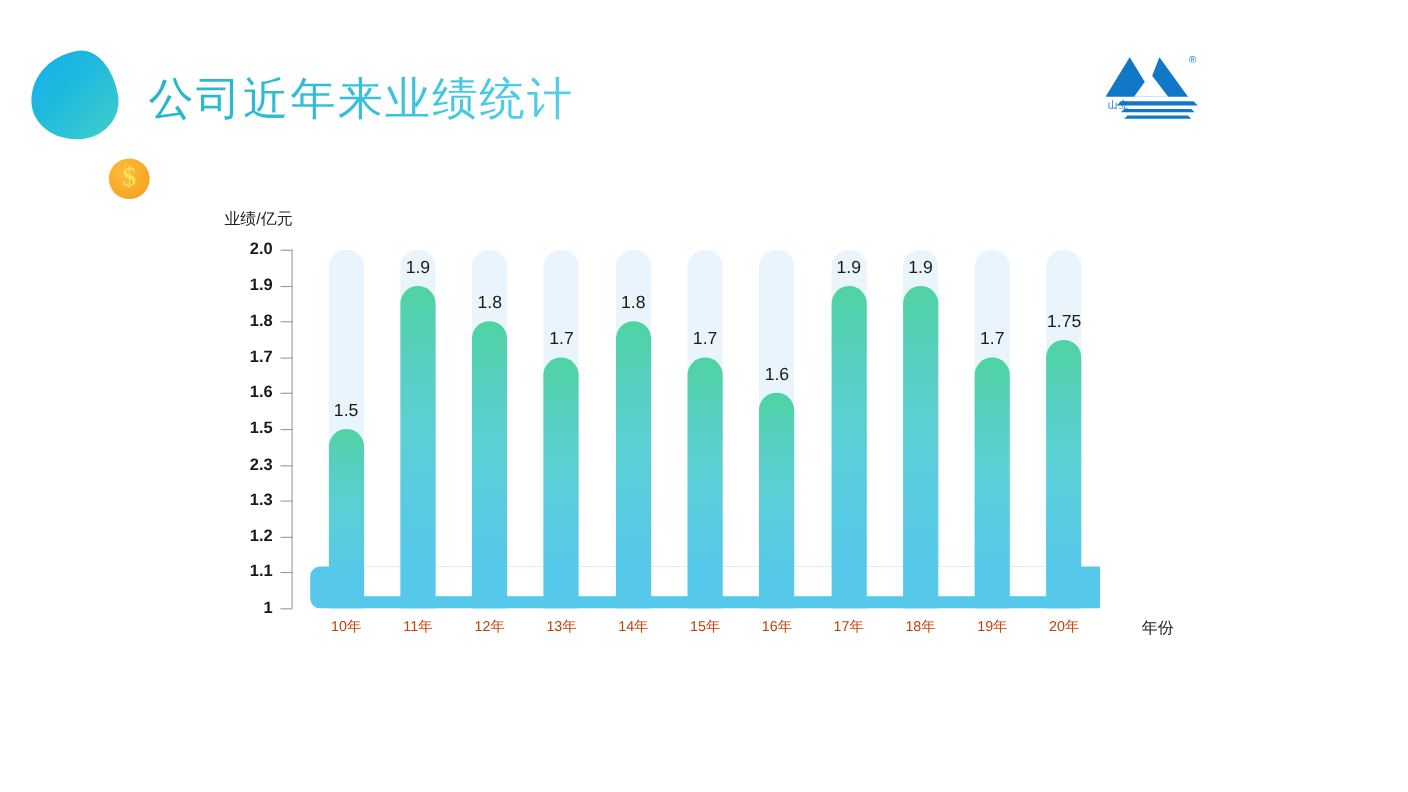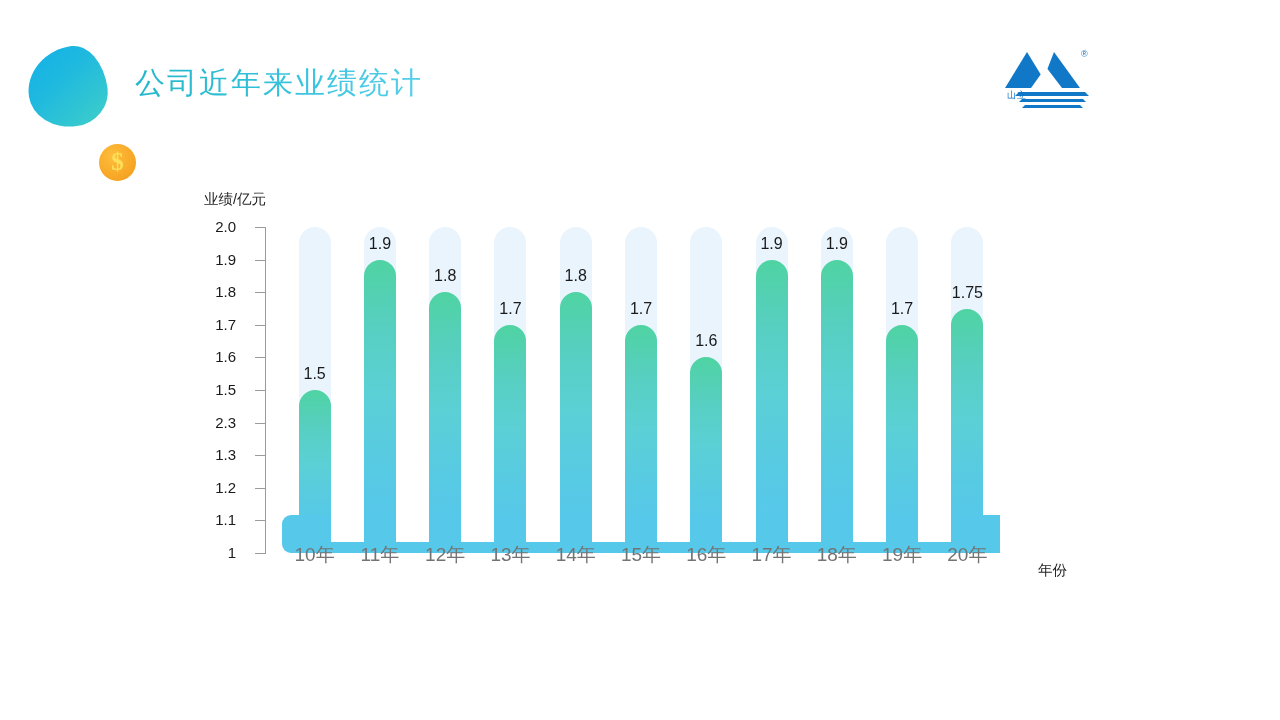--- a/index.html
+++ b/index.html
@@ -24,21 +24,21 @@
     background:radial-gradient(circle at 38% 34%,#FDBE3C 0%,#F8A726 62%,#EE9A18 100%);
     display:flex;align-items:center;justify-content:center;
   }
   .coin span{
     font-family:"Liberation Serif","DejaVu Serif",serif;
     font-size:25px;font-weight:700;color:#FCE05A;line-height:1;
     transform:translateY(-1px);
   }
   .page-title{
     position:absolute;left:135px;top:63px;
-    font-size:30px;letter-spacing:2px;font-weight:400;
+    font-size:41px;letter-spacing:2px;font-weight:400;
     background:linear-gradient(100deg,#23B6C9 0%,#31C0D9 45%,#57CFEC 100%);
     -webkit-background-clip:text;background-clip:text;
     color:transparent;-webkit-text-fill-color:transparent;
     white-space:nowrap;
     text-align:center;
   }
 
   
   .logo{position:absolute;left:1005px;top:48px;width:212px;height:68px;}
   .logo-mark{position:absolute;left:0;top:0;width:92px;height:62px;}
@@ -78,21 +78,21 @@
     position:absolute;left:265px;top:227px;width:1px;height:326px;
     background:#9b9b9b;
   }
   .tick{
     position:absolute;width:11px;height:1px;background:#9b9b9b;left:255px;
   }
   .ytick-label{
     position:absolute;right:0;width:46px;text-align:right;
     font-size:15px;color:#1a1a1a;transform:translateY(-9px);
   }
-  .ylabels{position:absolute;left:184px;top:227px;width:52px;height:326px;}
+  .ylabels{position:absolute;left:196px;top:227px;width:52px;height:326px;font-weight:bold;}
 
   .plot{position:absolute;left:282px;top:222px;width:718px;height:331px;}
   .band{
     position:absolute;left:282px;top:515px;width:718px;height:38px;
     background:#56C8EA;border-radius:9px 0 0 9px;
   }
   .band-notch{
     position:absolute;top:515px;height:27px;background:#ffffff;
   }
   .track{
@@ -101,22 +101,22 @@
   }
   .bar{
     position:absolute;width:32px;border-radius:16px 16px 0 0;
     background:linear-gradient(180deg,#4FD3A2 0%,#57CFC0 22%,#5BD0D5 45%,#57CAE4 72%,#56C6EE 100%);
   }
   .bar-label{
     position:absolute;font-size:16px;color:#1a1a1a;text-align:center;
     width:60px;white-space:nowrap;
   }
   .xtick-label{
-    position:absolute;top:542px;width:70px;text-align:center;
-    font-size:19px;color:#737373;white-space:nowrap;
+    position:absolute;top:561px;width:70px;text-align:center;
+    font-size:13px;color:#c2410c;white-space:nowrap;
   }
 </style>
 </head>
 <body>
 
 <div class="blob"></div>
 
 <div class="coin">
   <span>$</span>
 </div>

